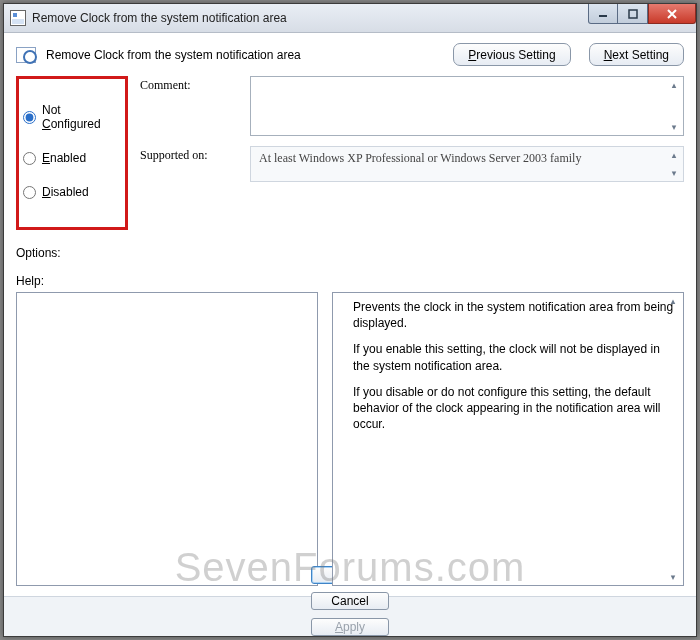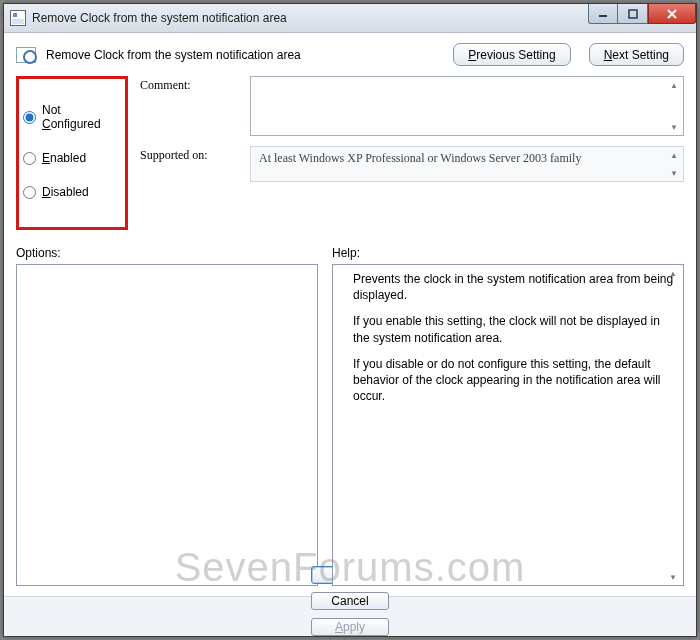--- a/index.html
+++ b/index.html
@@ -141,20 +141,21 @@
   }
   .tiny-arrows span{
     height:14px;display:flex;align-items:center;justify-content:center;
     color:#6b7a8c;font-size:9px;
   }
   
   .sections{
     display:flex;
     padding:16px 12px 4px 12px;
     gap:14px;
+    flex-direction:column;
   }
   .sections .col-left{width:302px;}
   .sections .col-right{flex:1;}
   
   .panels{
     display:flex;
     padding:0 12px 10px 12px;
     gap:14px;
     flex:1;
     min-height:0;

